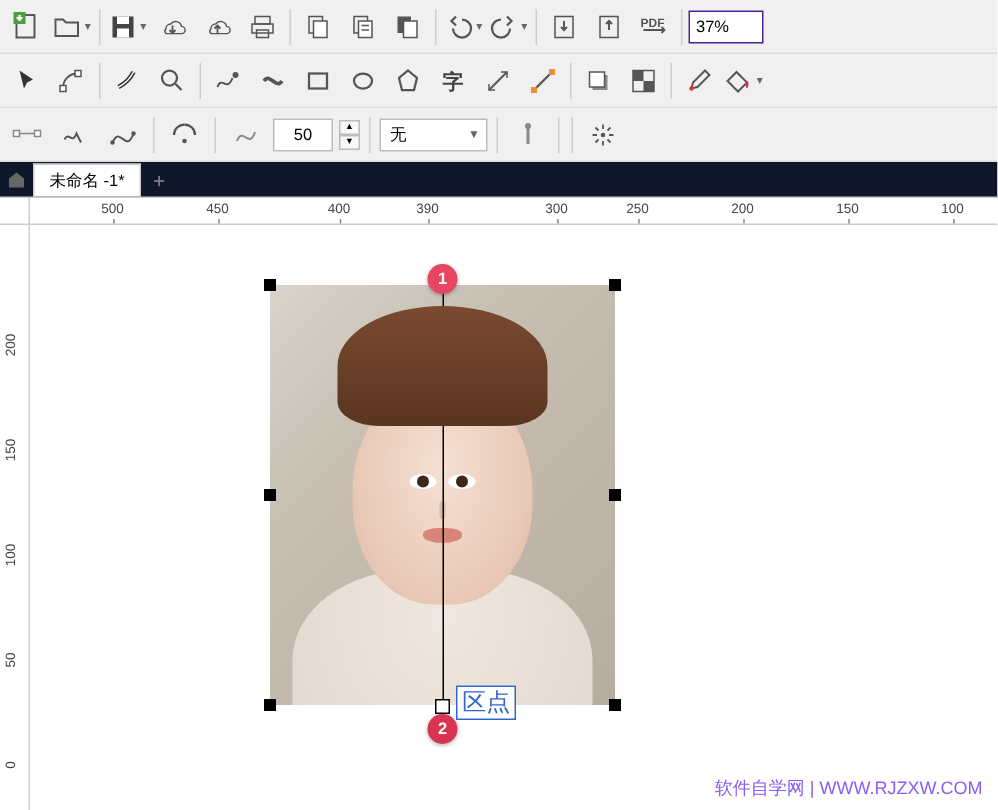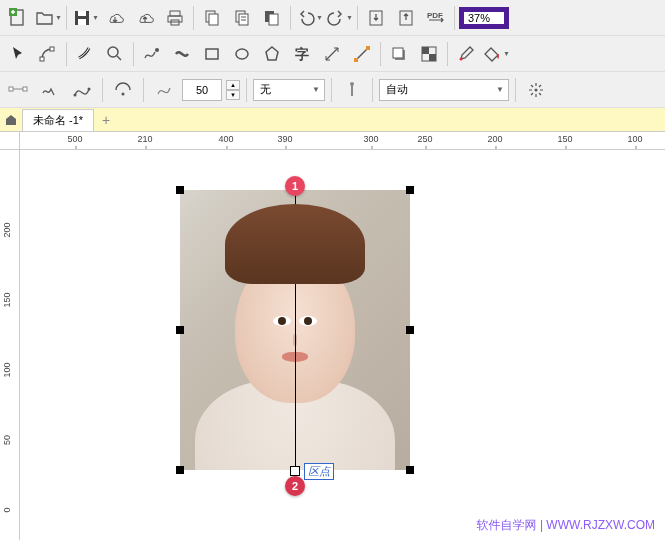--- a/index.html
+++ b/index.html
@@ -2,25 +2,25 @@
 <html><head>
 <meta charset="utf-8">
 <style>
 * { box-sizing: border-box; margin: 0; padding: 0; }
 body { font-family: "Microsoft YaHei", Arial, sans-serif; font-size: 12px; background: #fff; width: 665px; height: 540px; overflow: hidden; position: relative; }
 .toolbar { background: #f0f0f0; border-bottom: 1px solid #ddd; display: flex; align-items: center; padding: 2px 4px; height: 36px; gap: 2px; }
 .toolbar-row2 { background: #f0f0f0; border-bottom: 1px solid #ddd; display: flex; align-items: center; padding: 2px 4px; height: 36px; gap: 4px; }
 .tb-btn { width: 28px; height: 28px; display: flex; align-items: center; justify-content: center; cursor: pointer; border-radius: 2px; }
 .tb-sep { width: 1px; height: 24px; background: #ccc; margin: 0 2px; }
 .dropdown-arrow { font-size: 8px; color: #666; margin-left: 1px; }
-.zoom-input { width: 50px; height: 22px; border: 5px solid #4c1d95; padding: 0 4px; font-size: 11px; }
+.zoom-input { width: 50px; height: 22px; border: 1px solid #4c1d95; padding: 0 4px; font-size: 11px; }
 .prop-input { width: 40px; height: 22px; border: 1px solid #bbb; padding: 0 4px; font-size: 11px; text-align: center; }
 .prop-select { height: 22px; border: 1px solid #bbb; padding: 0 20px 0 6px; font-size: 11px; background: #fff; position: relative; display: flex; align-items: center; cursor: pointer; }
 .prop-select::after { content: '▼'; position: absolute; right: 4px; font-size: 8px; color: #666; }
-.tabbar { background: #fef9c3; display: flex; align-items: center; height: 24px; border-bottom: 1px solid #ccc; }
+.tabbar { background: #0f172a; display: flex; align-items: center; height: 24px; border-bottom: 1px solid #ccc; }
 .tab-home { width: 22px; height: 22px; display: flex; align-items: center; justify-content: center; cursor: pointer; }
 .tab { padding: 3px 10px; background: #fff; border: 1px solid #ccc; border-bottom: none; font-size: 11px; cursor: pointer; display: flex; align-items: center; gap: 4px; }
 .tab-add { width: 20px; height: 20px; display: flex; align-items: center; justify-content: center; cursor: pointer; color: #888; font-size: 14px; margin-left: 2px; }
 .workspace { display: flex; height: calc(540px - 36px - 36px - 36px - 24px); position: relative; }
 .ruler-top { position: absolute; top: 0; left: 20px; right: 0; height: 18px; background: #fff; border-bottom: 1px solid #ccc; overflow: hidden; }
 .ruler-left { position: absolute; top: 18px; left: 0; width: 20px; bottom: 0; background: #fff; border-right: 1px solid #ccc; overflow: hidden; }
 .ruler-corner { position: absolute; top: 0; left: 0; width: 20px; height: 18px; background: #fff; border-right: 1px solid #ccc; border-bottom: 1px solid #ccc; }
 .ruler-tick { position: absolute; font-size: 9px; color: #444; text-align: center; }
 .ruler-top .ruler-tick { top: 2px; transform: translateX(-50%); }
 .ruler-top .ruler-tick::after { content:''; position:absolute; left:50%; top:12px; width:1px; height:4px; background:#888; }
@@ -38,21 +38,21 @@
 .eye::after { content:''; position:absolute; left:50%; top:50%; transform:translate(-50%,-50%); width:8px; height:8px; background:#3a2818; border-radius:50%; }
 .nose { position:absolute; left:50%; top:54%; transform:translateX(-50%); width:4px; height:12px; background:rgba(180,140,120,0.4); border-radius:2px; }
 .mouth { position:absolute; left:50%; top:66%; transform:translateX(-50%); width:26px; height:10px; background:#d88578; border-radius:40% 40% 50% 50%; }
 .handle { position: absolute; width: 8px; height: 8px; background: #000; }
 .h-tl { left: -4px; top: -4px; } .h-tm { left: 50%; top: -4px; transform: translateX(-50%); } .h-tr { right: -4px; top: -4px; }
 .h-ml { left: -4px; top: 50%; transform: translateY(-50%); } .h-mr { right: -4px; top: 50%; transform: translateY(-50%); }
 .h-bl { left: -4px; bottom: -4px; } .h-bm { left: 50%; bottom: -4px; transform: translateX(-50%); } .h-br { right: -4px; bottom: -4px; }
 .guide-line { position: absolute; left: 50%; top: -4px; bottom: -4px; width: 1px; background: #000; }
 .marker { position: absolute; width: 20px; height: 20px; border-radius: 50%; color: #fff; font-size: 11px; font-weight: bold; display: flex; align-items: center; justify-content: center; left: 50%; transform: translateX(-50%); box-shadow: 0 1px 3px rgba(0,0,0,0.3); }
 .m1 { background: #e84560; top: -14px; } .m2 { background: #d83550; bottom: -26px; }
-.node-label { position: absolute; left: 54%; bottom: -10px; background: #fff; border: 1px solid #3366cc; font-size: 11px; padding: 0 3px; color: #3366cc; font-style: italic; }
+.node-label { position: absolute; left: 54%; bottom: -10px; background: #fff; border: 1px solid #3366cc; font-size: 16px; padding: 0 3px; color: #3366cc; }
 .node-sq { position:absolute; left:50%; bottom:-6px; transform:translateX(-50%); width:10px; height:10px; border:1px solid #000; background:#fff; }
 .watermark { position: absolute; right: 10px; bottom: 6px; font-size: 12px; color: #8b5cf6; }
 .spinner { display:flex; flex-direction:column; width:14px; }
 .spinner span { height:10px; border:1px solid #bbb; background:#f8f8f8; font-size:7px; line-height:8px; text-align:center; cursor:pointer; }
 svg { display: block; }
 </style>
 </head>
 <body>
 
 <div class="toolbar">
@@ -300,23 +300,20 @@
       <span>无</span>
     </div>
   <div class="tb-sep"></div>
   <div class="tb-btn">
       <svg width="16" height="18">
         <path d="M8 3v12" stroke="#888" stroke-width="2"></path>
         <circle cx="8" cy="3" r="2" fill="#888"></circle>
       </svg>
     </div>
   <div class="tb-sep"></div>
-  <div class="prop-select" style="width:130px">
-      <span>自动</span>
-    </div>
   <div class="tb-sep"></div>
   <div class="tb-btn">
       <svg width="20" height="20">
         <circle cx="10" cy="10" r="1.5" fill="#555"></circle>
         <path d="M10 3v3M10 14v3M3 10h3M14 10h3M5 5l2 2M13 13l2 2M15 5l-2 2M7 13l-2 2" stroke="#555" stroke-width="1.2"></path>
       </svg>
     </div>
 </div>
 
 <div class="tabbar">
@@ -328,21 +325,21 @@
   <div class="tab">
       <span>未命名 -1*</span>
     </div>
   <div class="tab-add">+</div>
 </div>
 
 <div class="workspace">
   <div class="ruler-corner"></div>
   <div class="ruler-top">
     <span class="ruler-tick" style="left:55px">500</span>
-    <span class="ruler-tick" style="left:125px">210</span>
+    <span class="ruler-tick" style="left:125px">450</span>
     <span class="ruler-tick" style="left:206px">400</span>
     <span class="ruler-tick" style="left:265px">390</span>
     <span class="ruler-tick" style="left:351px">300</span>
     <span class="ruler-tick" style="left:405px">250</span>
     <span class="ruler-tick" style="left:475px">200</span>
     <span class="ruler-tick" style="left:545px">150</span>
     <span class="ruler-tick" style="left:615px">100</span>
   </div>
   <div class="ruler-left">
     <span class="ruler-tick" style="top:80px">200</span>

